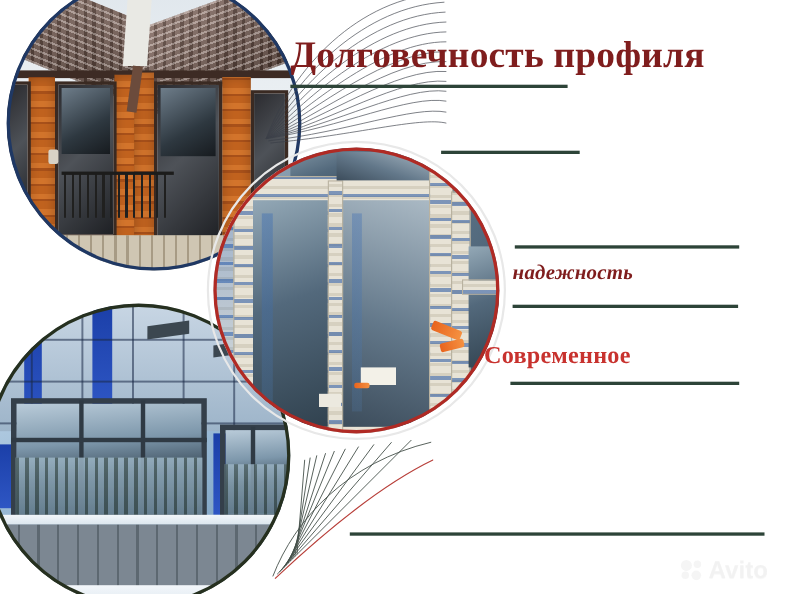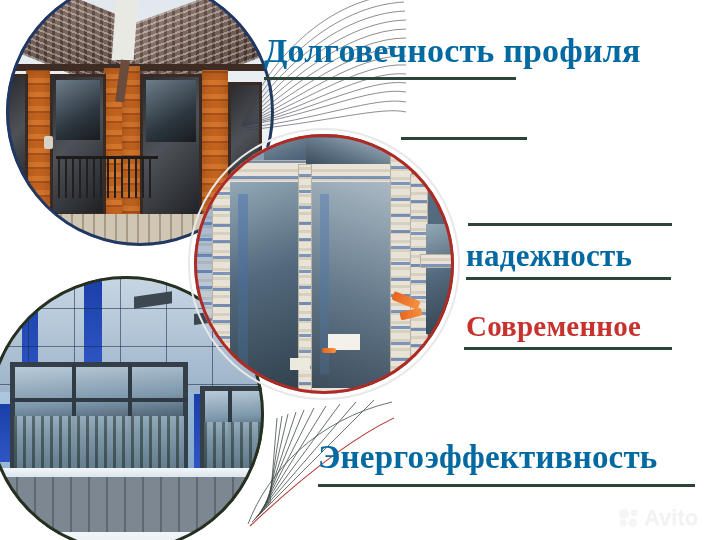--- a/index.html
+++ b/index.html
@@ -72,33 +72,33 @@
   .trees{position:absolute;background:
       repeating-linear-gradient(90deg,rgba(25,40,30,.55) 0 3px,transparent 3px 9px),
       linear-gradient(#9db6c6,#6f8a9c);}
   .base-stone{position:absolute;background:
       repeating-linear-gradient(90deg,#7c8792 0 16px,#5d6871 16px 18px),
       repeating-linear-gradient(0deg,#6d7883 0 13px,#4e5760 13px 15px);}
   .snow{position:absolute;background:linear-gradient(#f2f6fa,#dbe6ee);}
 
   
   .line{position:absolute;white-space:nowrap;font-weight:700;letter-spacing:.2px;}
-  .navy{color:#0369a1;text-align:right;}
+  .navy{color:#7f1d1d;text-align:right;}
   .red{color:#c8322e;}
   .uline{position:absolute;height:3px;background:#2d4438;}
 
   #t-dolgo{left:264px;top:32px;font-size:34px;}
   #u-dolgo{left:264px;top:77px;width:252px;}
   #t-zash{left:404px;top:99px;font-size:31px;}
   #u-zash{left:401px;top:137px;width:126px;}
   #t-proch{left:468px;top:185px;font-size:29px;}
   #u-proch{left:468px;top:223px;width:204px;}
-  #t-nadej{left:466px;top:238px;font-size:31px;}
+  #t-nadej{left:466px;top:238px;font-size:19px;font-style:italic;}
   #u-nadej{left:466px;top:277px;width:205px;}
-  #t-sovr{left:466px;top:310px;font-size:29px;}
+  #t-sovr{left:440px;top:310px;font-size:22px;}
   #u-sovr{left:464px;top:347px;width:208px;}
   #t-obor{left:466px;top:359px;font-size:27px;}
   #t-energ{left:318px;top:439px;font-size:33px;}
   #u-energ{left:318px;top:484px;width:377px;}
 
   
   #avito{position:absolute;left:618px;top:505px;display:flex;align-items:center;gap:4px;opacity:.55;}
   #avito .wm-text{font-family:"Liberation Sans",sans-serif;font-size:22px;font-weight:700;color:#e9e9e9;
       text-shadow:0 1px 1px rgba(0,0,0,.06);}
 </style>
@@ -245,21 +245,20 @@
 
   <div class="uline" id="u-proch"></div>
 
   <div class="line navy" id="t-nadej">надежность</div>
   <div class="uline" id="u-nadej"></div>
 
   <div class="line red" id="t-sovr">Современное</div>
   <div class="uline" id="u-sovr"></div>
 
 
-  <div class="line navy" id="t-energ">Энергоэффективность</div>
   <div class="uline" id="u-energ"></div>
 
   <div id="avito">
     <svg width="22" height="20" viewBox="0 0 22 20">
       <circle cx="6" cy="6" r="5" fill="#ededed"></circle>
       <circle cx="16" cy="5" r="3.4" fill="#ededed"></circle>
       <circle cx="5" cy="15" r="3.4" fill="#ededed"></circle>
       <circle cx="15" cy="15" r="4.4" fill="#ededed"></circle>
     </svg>
     <span class="wm-text">Avito</span>

